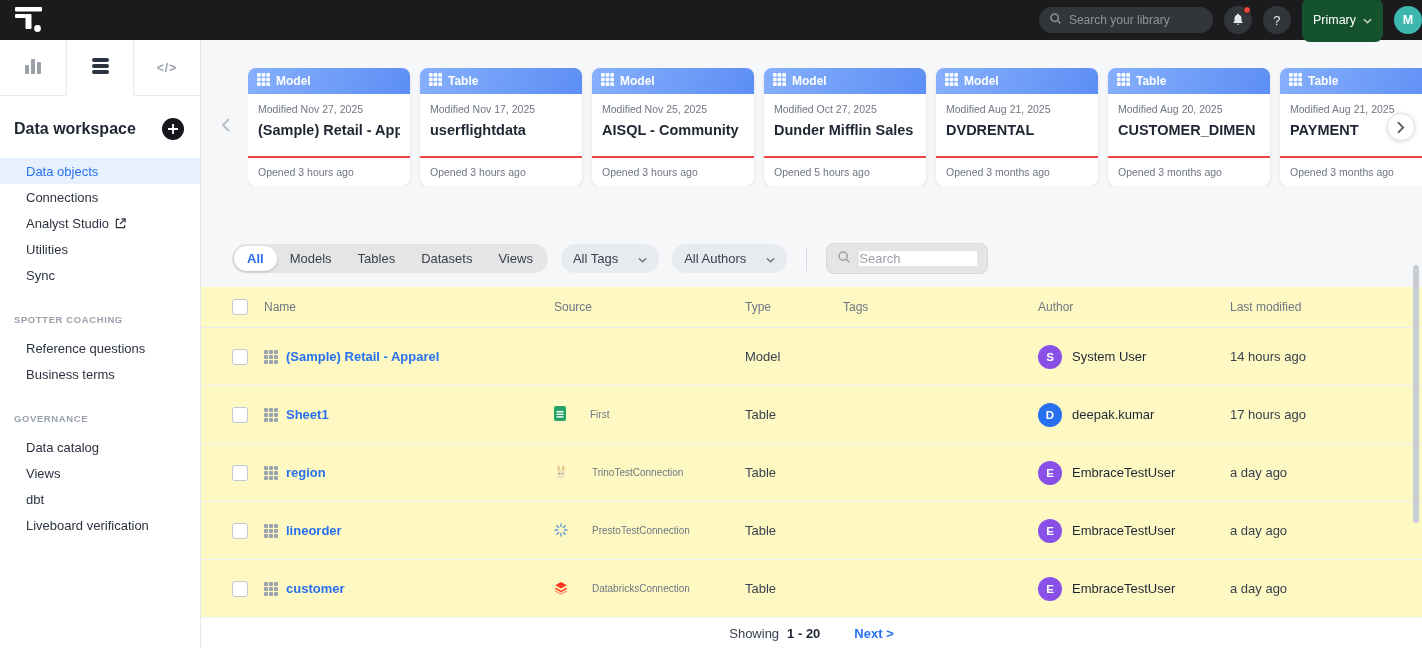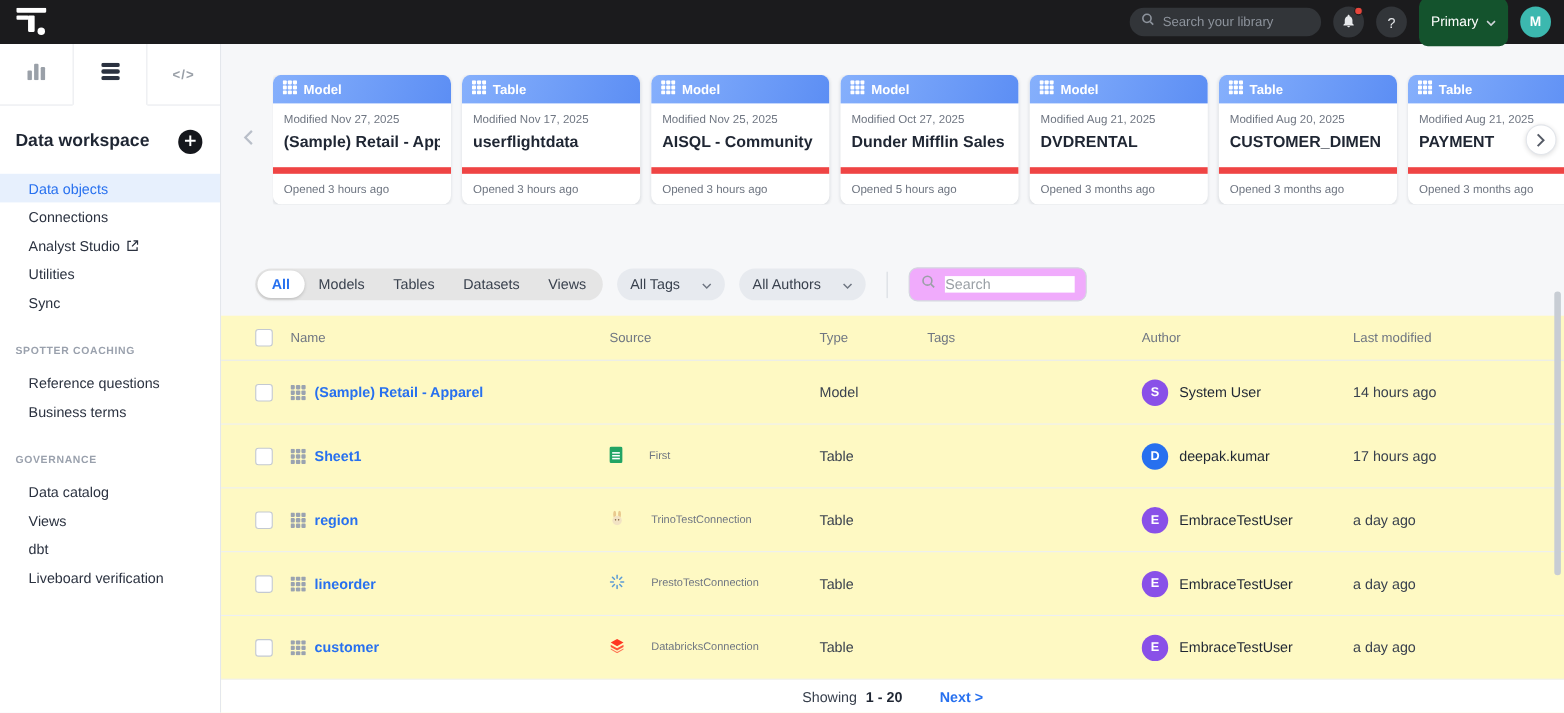--- a/index.html
+++ b/index.html
@@ -1,20 +1,20 @@
 <!DOCTYPE html>
 <html><head>
 <meta charset="utf-8">
 <style>
   *{margin:0;padding:0;box-sizing:border-box}
   html,body{width:1422px;height:648px;overflow:hidden}
   body{font-family:"Liberation Sans",sans-serif;background:#f6f7f9;color:#1f2633;position:relative}
 
   
-  .topbar{height:40px;background:#1b1b1d;display:flex;align-items:center;padding:0 12px 0 14px;position:relative;z-index:6}
+  .topbar{height:40px;background:#1b1b1d;display:flex;align-items:center;padding:0 0 0 14px;position:relative;z-index:6}
   .logo{width:40px;height:32px;display:flex;align-items:center;justify-content:flex-start}
   .topbar-right{margin-left:auto;display:flex;align-items:center;gap:11px}
   .tb-search{width:174px;height:26px;background:#323539;border-radius:13px;display:flex;align-items:center;gap:7px;padding:0 10px;color:#8d939c}
   .tb-search input{background:transparent;border:none;outline:none;color:#cfd3d8;font-size:12px;width:100%;font-family:inherit}
   .tb-search input::placeholder{color:#8d939c}
   .icon-btn{width:28px;height:28px;border-radius:50%;background:#323539;display:flex;align-items:center;justify-content:center;color:#e7e9ec;position:relative;font-size:13px;cursor:pointer}
   .bell-dot{position:absolute;top:0;right:1px;width:8px;height:8px;border-radius:50%;background:#e8463c;border:1px solid #1b1b1d}
   .org-btn{height:44px;background:#14532d;border-radius:8px;display:flex;align-items:center;gap:7px;padding:0 11px;color:#fff;font-size:12.5px;cursor:pointer}
   .avatar-m{width:28px;height:28px;border-radius:50%;background:#3cb8af;color:#fff;font-size:12.5px;font-weight:bold;display:flex;align-items:center;justify-content:center;cursor:pointer}
 
@@ -35,33 +35,33 @@
 
   
   .main{flex:1;min-width:0;display:flex;flex-direction:column;position:relative;background:#f6f7f9}
   .carousel{padding-top:28px;position:relative}
   .cards{display:flex;gap:10px;margin-left:47px;overflow:hidden;height:118px}
   .card{width:162px;min-width:162px;background:#fff;border-radius:8px;box-shadow:0 1px 3px rgba(20,30,50,.12);overflow:hidden;display:flex;flex-direction:column;cursor:pointer}
   .card-head{height:26px;min-height:26px;background:linear-gradient(110deg,#86b0fc,#5c8ef4);display:flex;align-items:center;gap:6px;padding:0 9px;color:#fff;font-size:12px;font-weight:bold}
   .card-body{padding:9px 10px 0;flex:1}
   .card-mod{font-size:10.5px;color:#6f7682;margin-bottom:7px;white-space:nowrap;overflow:hidden}
   .card-title{font-size:14.5px;font-weight:bold;color:#1f2633;white-space:nowrap;overflow:hidden}
-  .card-foot{border-top:6px solid #ef4444;padding:8px 10px;font-size:10.5px;color:#6f7682;white-space:nowrap;overflow:hidden}
+  .card-foot{border-top:2px solid #ef4444;padding:8px 10px;font-size:10.5px;color:#6f7682;white-space:nowrap;overflow:hidden}
   .chev-left{position:absolute;left:20px;top:78px;color:#b9bfc9;cursor:pointer}
   .chev-right{position:absolute;right:7px;top:73px;width:28px;height:28px;border-radius:50%;background:#fff;border:1px solid #e2e5ea;box-shadow:0 1px 5px rgba(0,0,0,.14);display:flex;align-items:center;justify-content:center;color:#555b66;cursor:pointer;z-index:3}
 
   
   .filters{display:flex;align-items:center;gap:13px;margin:57px 0 13px;padding-left:31px}
   .tab-pills{display:flex;background:#e5e5e5;border-radius:15px;padding:2px;height:29px;align-items:flex-start}
   .tab-pill{padding:0 13px;font-size:13px;color:#39414e;height:25px;display:flex;align-items:center;border-radius:13px;cursor:pointer}
   .tab-pill.selected{background:#fff;color:#2770ef;font-weight:bold;box-shadow:0 1px 3px rgba(0,0,0,.18)}
   .dd{height:29px;background:#e7eaef;border-radius:15px;display:flex;align-items:center;gap:20px;padding:0 12px;font-size:13px;color:#39414e;cursor:pointer}
   .dd .dd-chev{color:#6f7682}
   .vdiv{width:1px;height:24px;background:#d7dbe1;margin:0 6px}
-  .search-box{width:162px;height:31px;background:#f0abfc;border:1px solid #d3d8df;border-radius:8px;display:flex;align-items:center;gap:8px;padding:12px 10px;color:#9aa0a6}
+  .search-box{width:162px;height:31px;background:#e5e5e5;border:1px solid #d3d8df;border-radius:8px;display:flex;align-items:center;gap:8px;padding:12px 10px;color:#9aa0a6}
   .search-box input{border:none;outline:none;font-size:13px;width:100%;font-family:inherit;color:#2b3240}
   .search-box input::placeholder{color:#9aa0a6}
 
   
   .table-panel{background:#fef9c3;flex:1;display:flex;flex-direction:column}
   .thead,.trow{display:grid;grid-template-columns:32px 290px 191px 98px 195px 192px 1fr;align-items:center;padding-left:31px}
   .thead{height:41px;font-size:12px;color:#6f7682;border-bottom:1px solid #e9ecf0}
   .trow{height:58px;border-bottom:1px solid #edeff3}
   .cb{width:16px;height:16px;border:1.5px solid #c3c9d2;border-radius:3px;background:#fff;cursor:pointer}
   .cell-name{display:flex;align-items:center;gap:8px;overflow:hidden}

